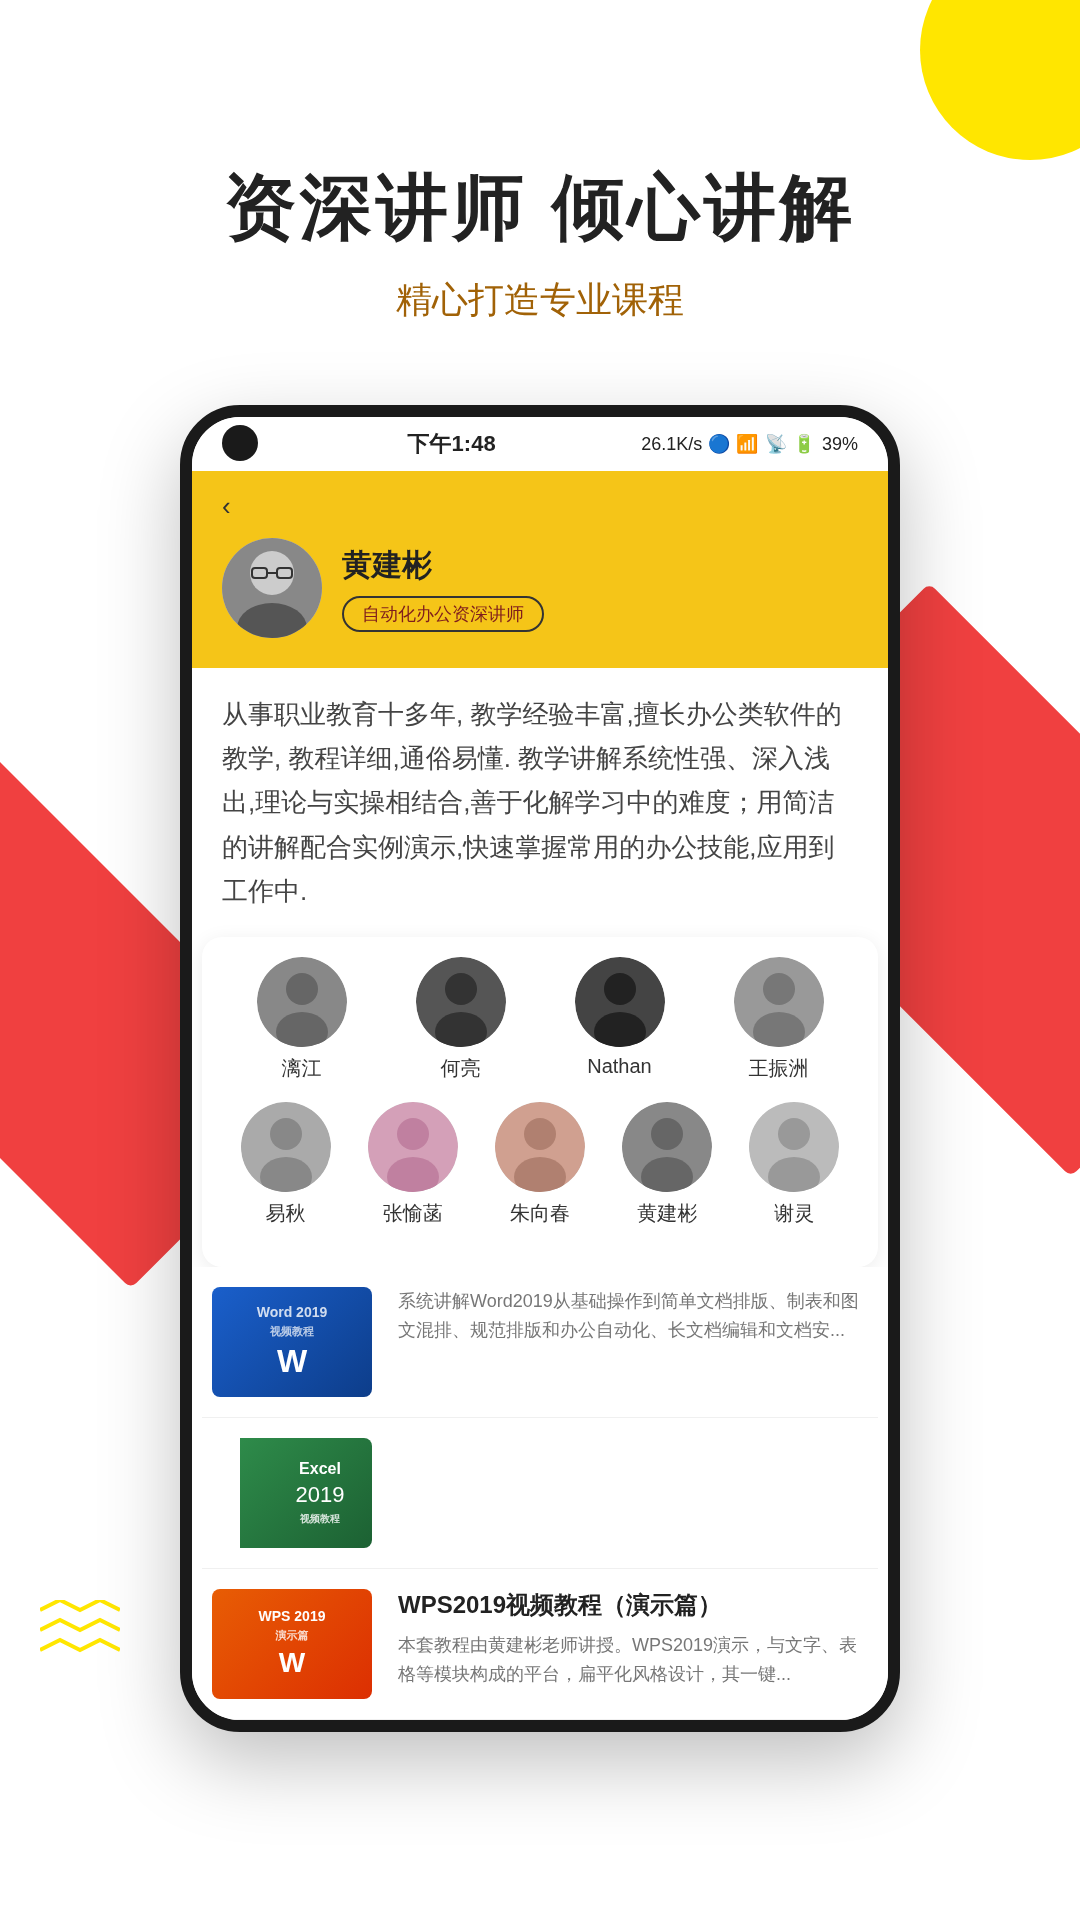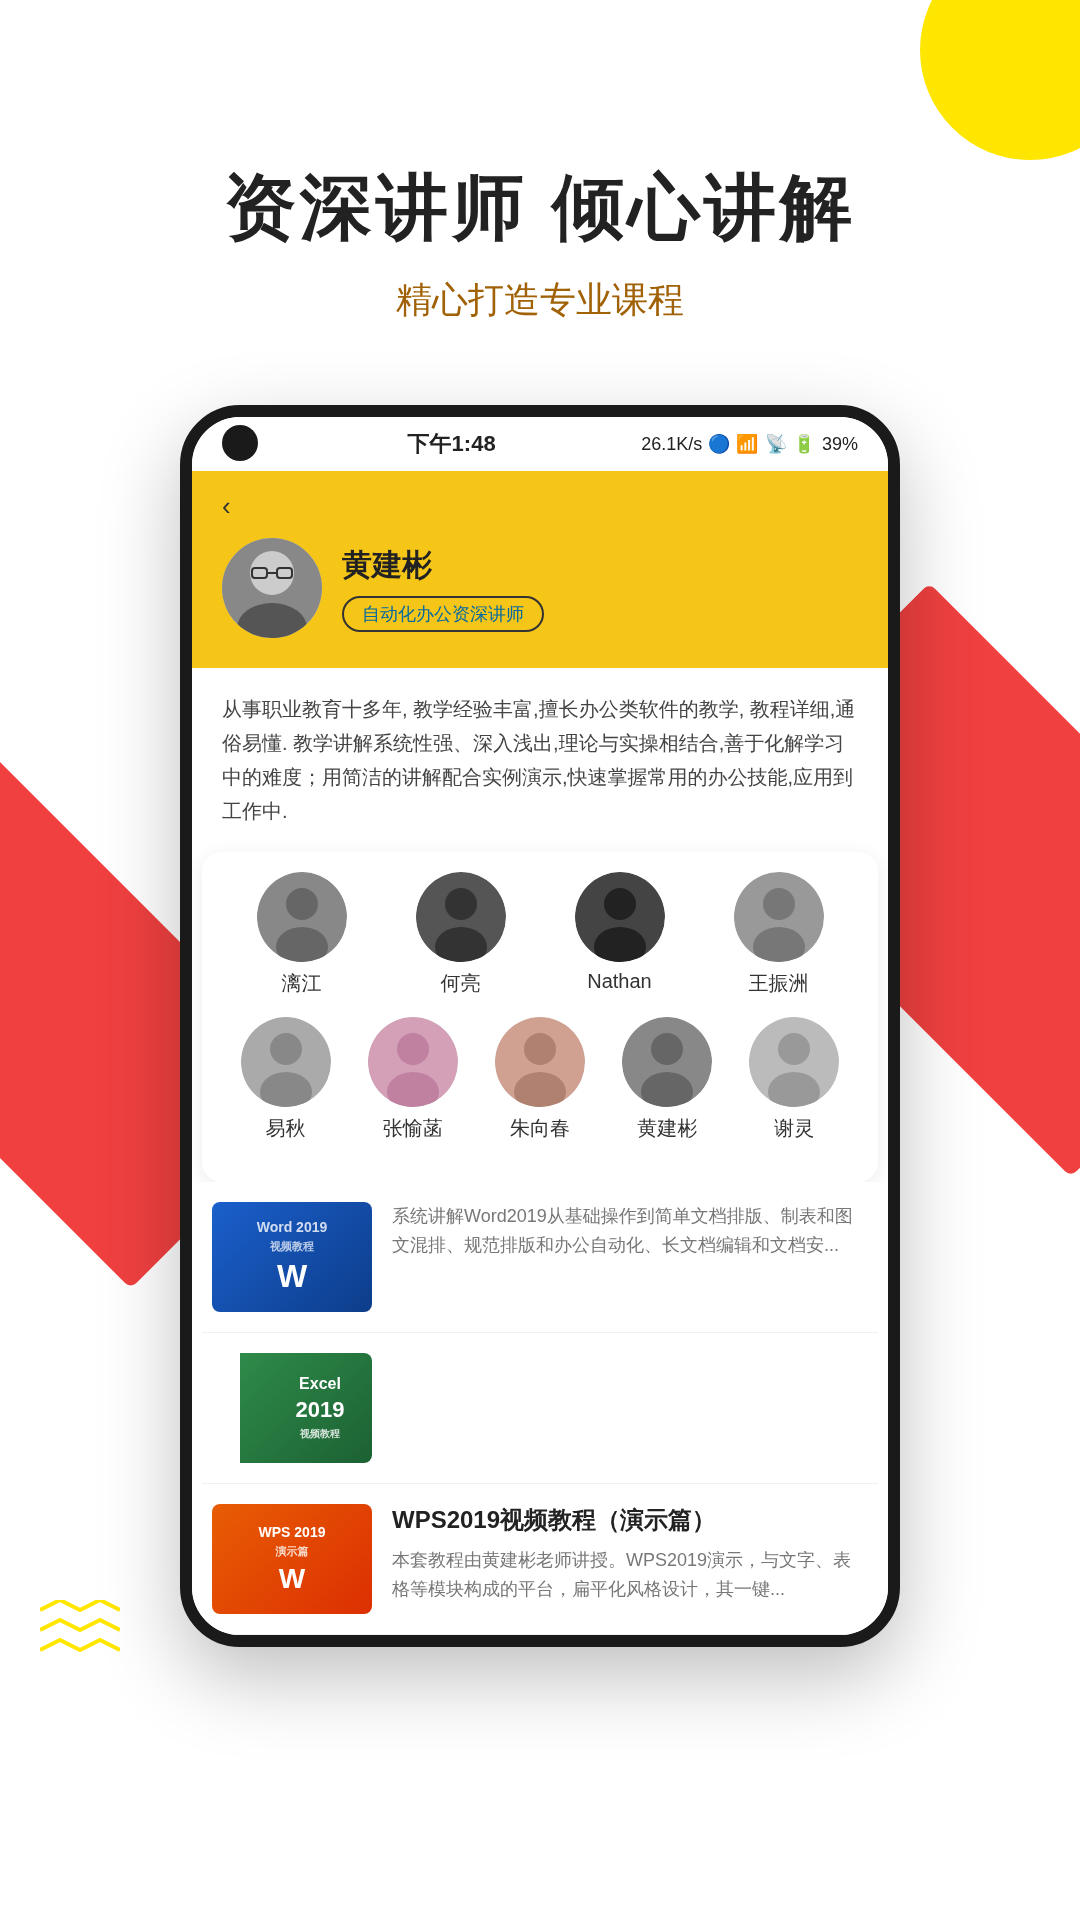--- a/index.html
+++ b/index.html
@@ -161,28 +161,28 @@
       color: #222;
       margin-bottom: 10px;
     }
 
     .instructor-badge {
       display: inline-block;
       border: 2px solid #333;
       border-radius: 30px;
       padding: 4px 18px;
       font-size: 18px;
-      color: #0369a1;
+      color: #7f1d1d;
     }
 
     
     .instructor-desc {
       background: #fff;
       padding: 24px 30px;
-      font-size: 20px;
+      font-size: 26px;
       color: #444;
       line-height: 1.7;
     }
 
     
     .instructors-grid-container {
       background: #fff;
       border-radius: 20px;
       margin: 0 10px;
       padding: 20px;
@@ -218,21 +218,21 @@
     }
 
     
     .course-list {
       background: #fff;
       padding: 0 10px;
     }
 
     .course-item {
       display: flex;
-      gap: 20px;
+      gap: 26px;
       padding: 20px 10px;
       border-bottom: 1px solid #f0f0f0;
       align-items: flex-start;
     }
 
     .course-thumb {
       width: 160px;
       height: 110px;
       border-radius: 8px;
       flex-shrink: 0;
@@ -468,21 +468,21 @@
     </div>
     </div>
     <div class="course-info">
       <div class="course-desc">系统讲解Word2019从基础操作到简单文档排版、制表和图文混排、规范排版和办公自动化、长文档编辑和文档安...</div>
     </div>
   </div>
         <div class="course-item">
     <div class="course-thumb">
       <div class="thumb-excel">
       <div style="font-size:16px;font-weight:800;">Excel</div>
-      <div style="font-size:22px;font-weight:700;">2019</div>
+      <div style="font-size:22px;font-weight:400;">2019</div>
       <div style="font-size:10px;opacity:0.8;">视频教程</div>
     </div>
     </div>
   </div>
         <div class="course-item">
     <div class="course-thumb">
       <div class="thumb-wps">
       <div style="font-size:14px;font-weight:800;">WPS 2019</div>
       <div style="font-size:11px;opacity:0.8;">演示篇</div>
       <div style="font-size:28px;font-weight:900;">W</div>

